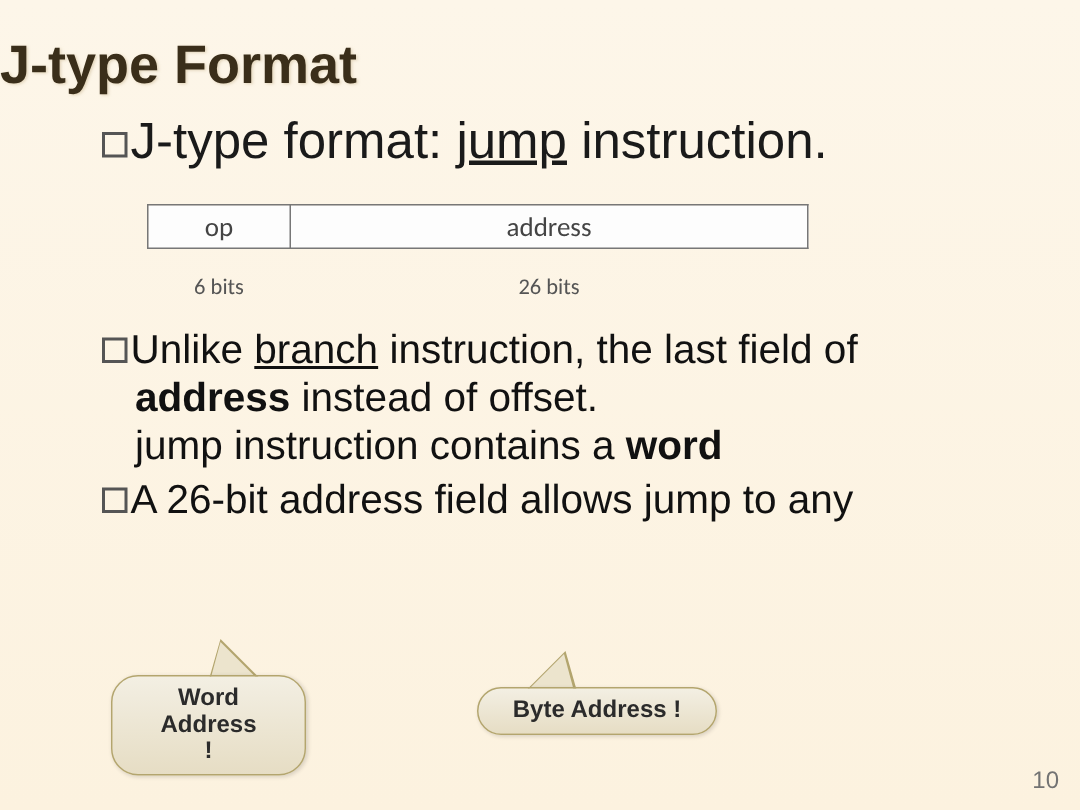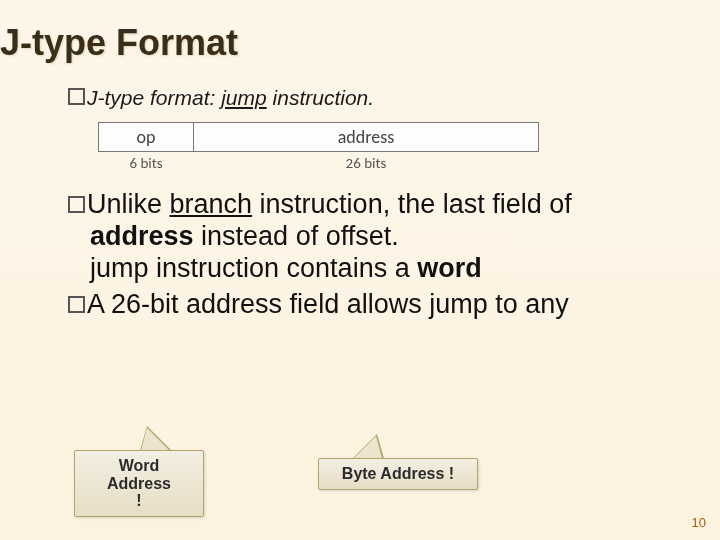--- a/index.html
+++ b/index.html
@@ -16,72 +16,71 @@
     font-size: 36px;
     font-weight: bold;
     color: #3a2e1a;
     padding-top: 22px;
     text-shadow: 1px 1px 2px rgba(200,180,140,0.5);
   }
   .content {
     padding: 8px 48px 0 68px;
   }
   .line1 {
-    font-size: 21px;
+    font-size: 34px;
     color: #1a1a1a;
-    margin-top: 14px;
-    font-style: italic;
+    margin-top: 3px;
   }
   .chk {
     display: inline-block;
     width: 17px;
     height: 17px;
     border: 2px solid #555;
     margin-right: 2px;
     position: relative;
     top: 0px;
   }
   .diagram {
-    margin: 12px 0 8px 30px;
+    margin: 22px 0 8px 30px;
   }
   .dg-table {
     border-collapse: collapse;
   }
   .dg-table td {
     border: 1px solid #777;
     background: #fdfdfd;
     text-align: center;
     font-size: 18px;
     color: #444;
     font-family: Calibri, Arial, sans-serif;
     padding: 3px 0;
   }
   .dg-op { width: 95px; }
   .dg-addr { width: 345px; }
   .dg-labels td {
     border: none;
     background: transparent;
     font-size: 15px;
     color: #555;
-    padding-top: 2px;
+    padding-top: 17px;
   }
   .para {
     font-size: 27px;
     line-height: 1.18;
     color: #111;
     margin-top: 14px;
   }
   .para .indent { margin-left: 22px; display: block; }
   sup { font-size: 0.65em; vertical-align: super; }
   
   .callout {
     position: absolute;
     background: linear-gradient(to bottom, #f3efe3 0%, #e6ddc4 100%);
     border: 1px solid #b3a56e;
-    border-radius: 2px;
+    border-radius: 18px;
     padding: 6px 14px;
     font-size: 16px;
     font-weight: bold;
     color: #2b2b2b;
     text-align: center;
     box-shadow: 1px 1px 3px rgba(0,0,0,0.15);
   }
   .callout1 { left: 74px; top: 450px; width: 130px; line-height: 1.1; }
   .callout2 { left: 318px; top: 458px; width: 160px; }
   .tail {
@@ -111,22 +110,22 @@
     left: 349px; top: 434px;
     border-left: 28px solid transparent;
     border-right: 8px solid transparent;
     border-bottom: 28px solid #b3a56e;
     z-index: -1;
   }
   .pagenum {
     position: absolute;
     right: 14px;
     bottom: 10px;
-    font-size: 13px;
-    color: #a16207;
+    font-size: 16px;
+    color: #737373;
   }
 </style>
 </head>
 <body>
 
 <div class="title">J-type Format</div>
 
 <div class="content">
 
   <div class="line1">

